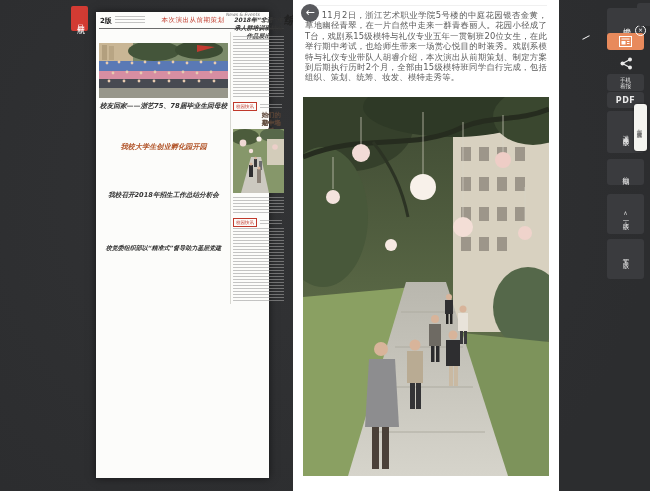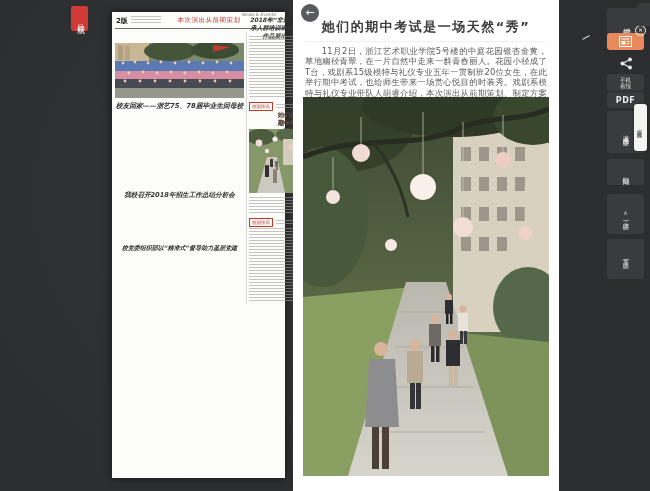--- a/index.html
+++ b/index.html
@@ -6,21 +6,21 @@
   body{width:650px;height:491px;overflow:hidden;font-family:"DejaVu Sans","Liberation Sans",sans-serif;}
   #stage{position:relative;width:650px;height:491px;background:
     radial-gradient(circle at 40% 40%, #323335 0%, #2c2d2f 80%);}
 
   
   .navtab{position:absolute;left:71px;top:6px;width:17px;height:25px;background:#d23b33;
     color:#fff;writing-mode:vertical-rl;text-orientation:upright;font-size:8px;letter-spacing:1px;
     display:flex;align-items:center;justify-content:center;border-radius:2px;cursor:pointer;}
 
   
-  .paper{position:absolute;left:112px;top:12px;width:173px;height:466px;background:#fcfcfa;
+  .paper{position:absolute;left:96px;top:12px;width:173px;height:466px;background:#fcfcfa;
     box-shadow:0 0 8px rgba(0,0,0,.55);cursor:pointer;}
   .paper *{position:absolute;}
   .p-pageno{left:4px;top:4px;font-size:7px;font-weight:bold;color:#222;}
   .p-dateblock{left:19px;top:4px;width:30px;height:9px;}
   .p-name{left:62px;top:4px;width:70px;text-align:center;font-size:6.5px;color:#c0392b;letter-spacing:.5px;}
   .p-mast{left:130px;top:1px;width:58px;text-align:right;color:#222;white-space:nowrap;}
   .p-mast .big{font-size:11px;font-weight:bold;font-style:italic;}
   .p-mast .rest{font-size:8px;font-weight:bold;}
   .p-mast .en{font-size:4.5px;color:#777;font-style:italic;display:block;margin-top:-1px;}
   .p-rule{left:3px;top:16px;width:185px;height:1px;background:#3c3c3c;opacity:.75;}
@@ -144,20 +144,21 @@
           <circle cx="115" cy="38" r="1.4"></circle>
       </g>
     </svg>
 
     <div class="hl hl1">校友回家——浙艺75、78届毕业生回母校</div>
     <div class="cols" style="left:3px;top:100px;width:129px;height:28px;">
       <div class="tx"></div>
         <div class="tx"></div>
     </div>
 
+    <div class="hl hl2">我校大学生创业孵化园开园</div>
     <div class="cols" style="left:3px;top:141px;width:129px;height:35px;">
       <div class="tx"></div>
         <div class="tx"></div>
     </div>
 
     <div class="hl hl3">我校召开2018年招生工作总结分析会</div>
     <div class="cols" style="left:3px;top:190px;width:129px;height:38px;">
       <div class="tx"></div>
         <div class="tx"></div>
     </div>
@@ -206,21 +207,20 @@
     <div class="tx" style="left:137px;top:185px;width:51px;height:18px;"></div>
     <div class="tagrow" style="left:137px;top:206px;">
       <span class="redtag">校园快讯</span>
       <span class="tx"></span>
     </div>
     <div class="tx" style="left:137px;top:216px;width:51px;height:74px;"></div>
   </div>
 
   <div class="reader">
     <div class="backbtn">←</div>
-    <h1 class="a-title">她们的期中考试是一场天然“秀”</h1>
     <div class="a-div"></div>
     <p class="a-body">11月2日，浙江艺术职业学院5号楼的中庭花园银杏金黄，草地幽径青翠，在一片自然中走来一群青春丽人。花园小径成了T台，戏剧系15级模特与礼仪专业五年一贯制班20位女生，在此举行期中考试，也给师生带来一场赏心悦目的时装秀。戏剧系模特与礼仪专业带队人胡睿介绍，本次演出从前期策划、制定方案到后期执行历时2个月，全部由15级模特班同学自行完成，包括组织、策划、统筹、妆发、模特走秀等。</p>
 
     <svg class="a-photo" viewBox="0 0 246 379">
       <defs>
         <linearGradient id="gFol" x1="0" y1="0" x2="0" y2="1">
           <stop offset="0" stop-color="#3f4a33"></stop>
             <stop offset="1" stop-color="#6f8054"></stop>
         </linearGradient>
         <linearGradient id="gPath" x1="0" y1="0" x2="0" y2="1">

